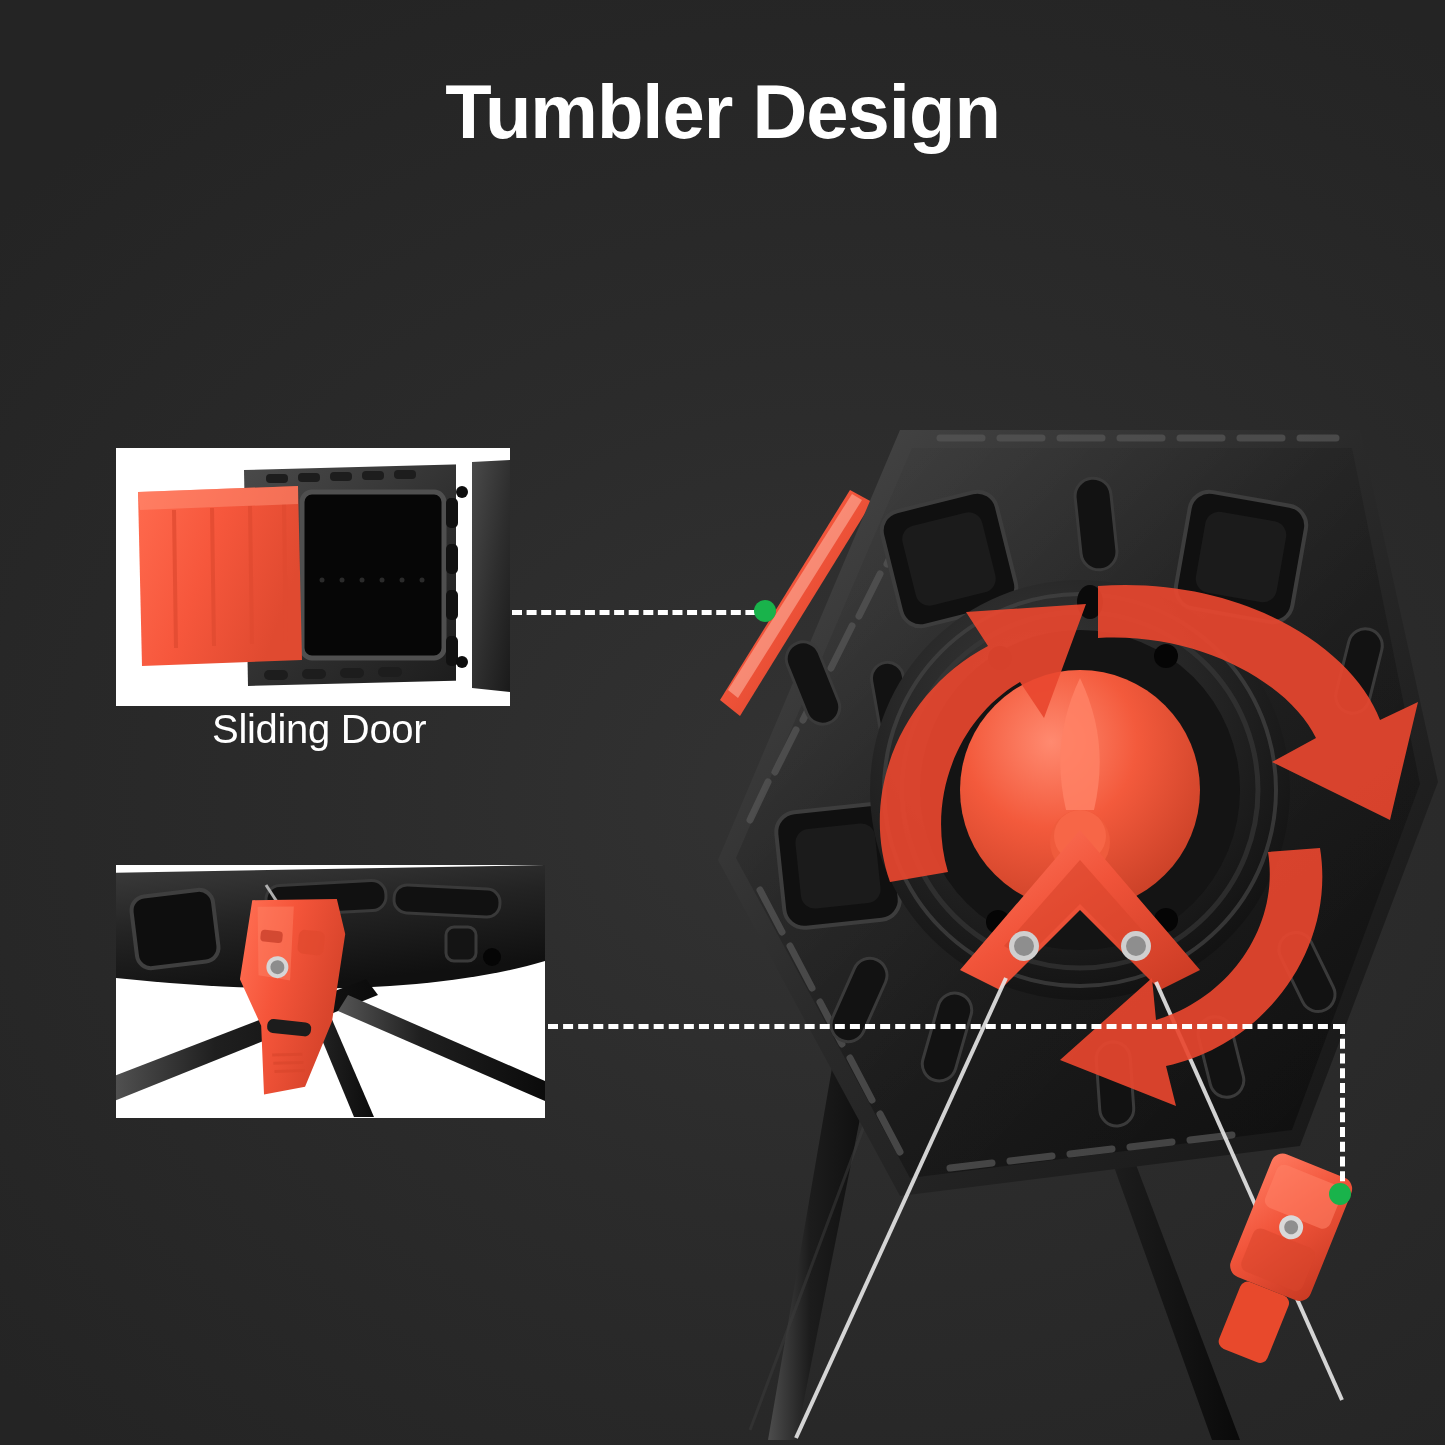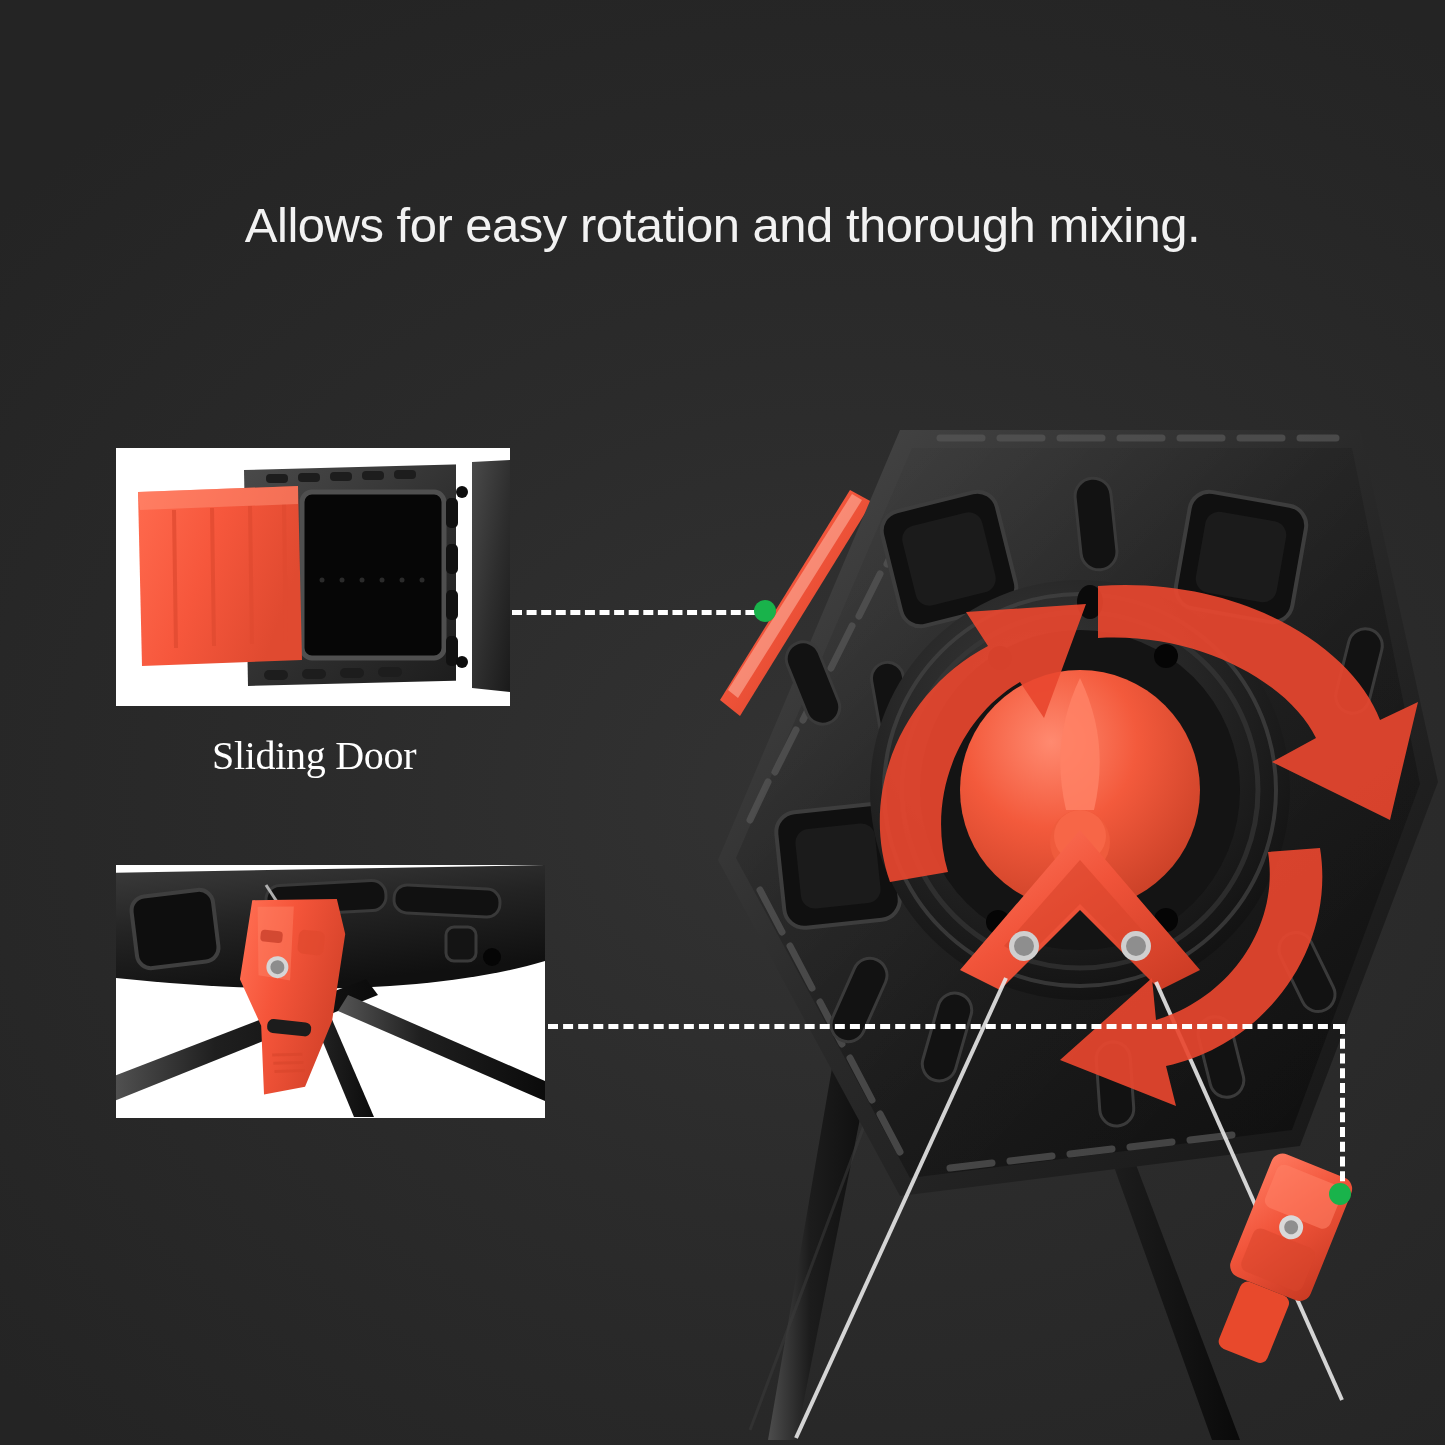--- a/index.html
+++ b/index.html
@@ -23,21 +23,21 @@
     font-size:49px;font-weight:normal;color:#f2f2f2;letter-spacing:-0.5px;
   }
   
   .inset{position:absolute;background:#ffffff;overflow:hidden;}
   .inset-1{left:116px;top:448px;width:394px;height:258px;}
   .inset-2{left:116px;top:865px;width:429px;height:253px;}
   .caption{
     position:absolute;color:#ffffff;font-size:40px;font-weight:normal;
     letter-spacing:-0.3px;white-space:nowrap;
   }
-  .cap-1{left:212px;top:732px;font-family:Liberation Serif, serif;}
+  .cap-1{left:212px;top:707px;}
   .cap-2{left:180px;top:1152px;}
 
   
   .dash-h{
     position:absolute;height:0;border-top:5px dashed #ffffff;
   }
   .dash-v{
     position:absolute;width:0;border-left:5px dashed #ffffff;
   }
   .conn1{left:512px;top:610px;width:258px;}
@@ -52,21 +52,21 @@
 
   
   .product{position:absolute;left:600px;top:390px;width:845px;height:1055px;}
   .product svg{display:block;}
 </style>
 </head>
 <body>
 
 <div class="stage">
 
-  <div class="subtitle">Allows for easy rotation and thorough mixing.</div>
+  <div class="title">Tumbler Design</div>
 
   <div class="product">
     <svg width="845" height="1055" viewBox="0 0 845 1055" xmlns="http://www.w3.org/2000/svg">
       <defs>
         <linearGradient id="drumFace" x1="0.15" y1="0" x2="0.9" y2="1">
           <stop offset="0%" stop-color="#2e2e2e"></stop>
           <stop offset="35%" stop-color="#1e1e1e"></stop>
           <stop offset="70%" stop-color="#151515"></stop>
           <stop offset="100%" stop-color="#0d0d0d"></stop>
         </linearGradient>

